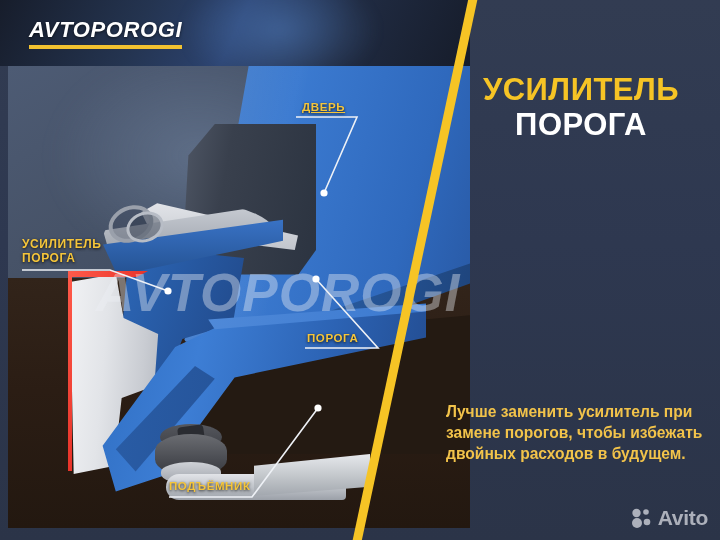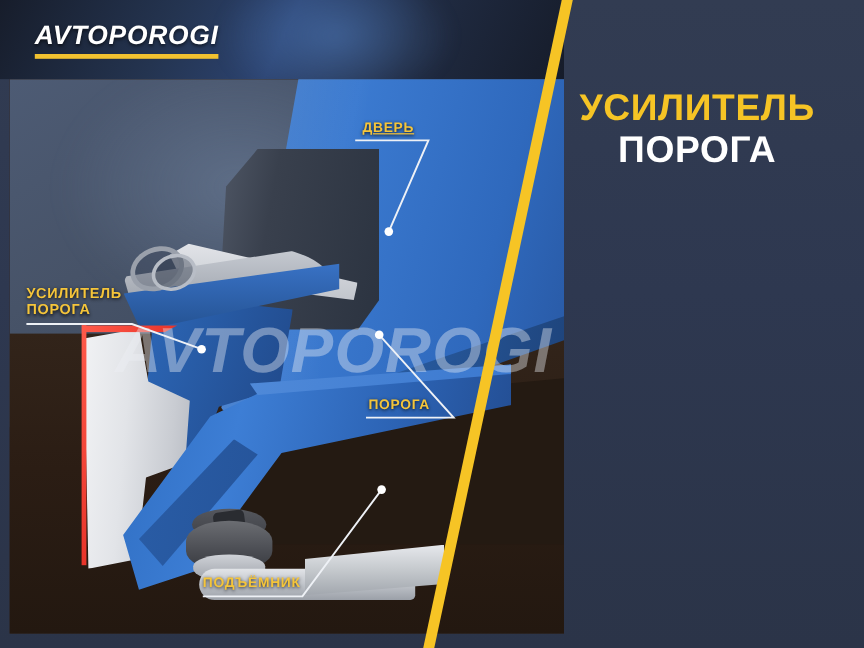--- a/index.html
+++ b/index.html
@@ -353,16 +353,26 @@
     <div class="logo-underline"></div>
   </div>
 
   <div class="right-col">
 
     <div class="title">
       <div class="t1">УСИЛИТЕЛЬ</div>
       <div class="t2">ПОРОГА</div>
     </div>
 
-  </div>
-
+    <div id="para2" class="para p-gold">Лучше заменить усилитель при замене порогов, чтобы избежать двойных расходов в будущем.</div>
+  </div>
+
+  <div class="avito">
+    <svg width="22" height="20" viewBox="0 0 22 20">
+      <circle cx="5.5" cy="5" r="4.2" fill="#c9ccd4"></circle>
+      <circle cx="15" cy="4" r="2.8" fill="#c9ccd4"></circle>
+      <circle cx="6" cy="15" r="5.0" fill="#c9ccd4"></circle>
+      <circle cx="16" cy="14" r="3.3" fill="#c9ccd4"></circle>
+    </svg>
+    <span class="avito-word">Avito</span>
+  </div>
 
 </div>
 
 </body></html>

